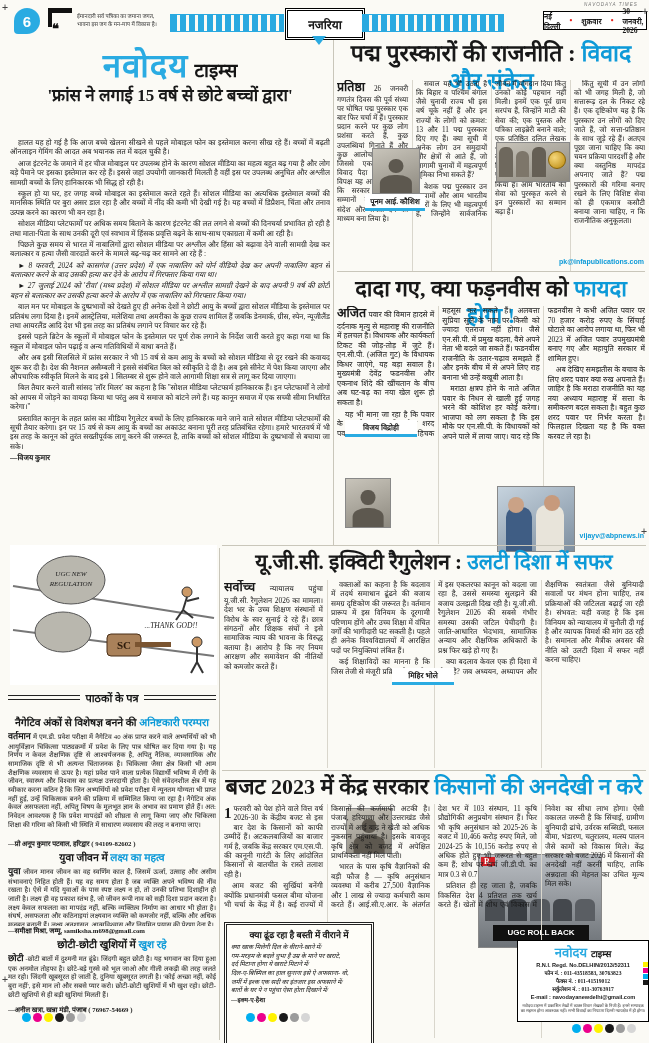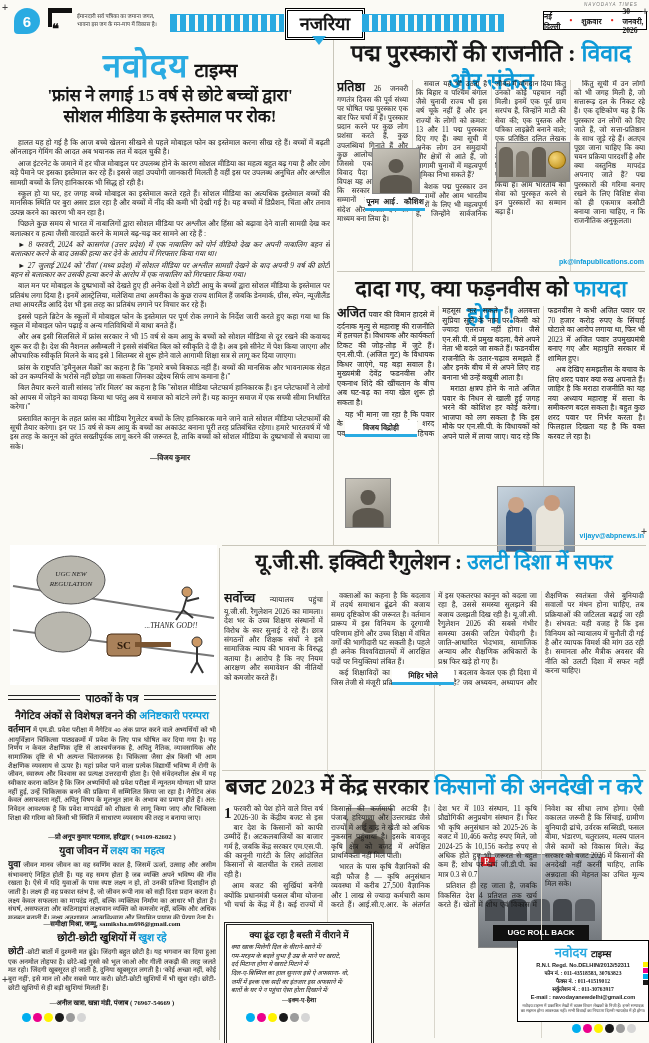--- a/index.html
+++ b/index.html
@@ -12,40 +12,40 @@
   p{margin:0 0 2px 0;text-indent:8px;}
   .nounindent{text-indent:0;}
   
   .plus{color:#444;font-size:10px;font-family:"DejaVu Sans Mono",monospace;}
   .page-badge{width:26px;height:26px;border-radius:50% 50% 50% 4px;background:#2aabe2;color:#fff;
               display:flex;align-items:center;justify-content:center;font-weight:bold;font-size:15px;}
   .corner-glyph{width:20px;height:14px;border-top:5px solid #111;border-left:4px solid #111;}
   .quote-glyph{font-size:13px;font-weight:bold;color:#111;line-height:1;}
   .tagline{font-size:5.6px;line-height:1.5;color:#333;}
   .dash-strip{height:16px;background:repeating-linear-gradient(90deg,#2aa9e0 0 6px,#fbfaf5 6px 9px);border:1px solid #2aa9e0;}
-  .naz-box{border:3px double #000;background:#fff;display:flex;align-items:flex-start;justify-content:center;
-           font-weight:bold;font-size:18px;}
+  .naz-box{border:3px double #000;background:#fff;display:flex;align-items:center;justify-content:center;
+           font-weight:bold;font-size:12px;}
   .naz-pointer{width:0;height:0;border-left:7px solid transparent;border-right:7px solid transparent;border-top:9px solid #2aa9e0;}
   .nav-small{font-size:4.6px;letter-spacing:1px;color:#777;font-style:italic;}
   .date-box{border:1px solid #000;background:#fff;display:flex;align-items:center;justify-content:center;
             gap:9px;font-weight:bold;font-size:7.6px;}
   .rdot{color:#e8251f;font-size:8px;}
   
   .masthead{display:flex;align-items:baseline;justify-content:center;gap:6px;}
   .masthead .b1{font-size:33px;font-weight:bold;color:#2aabe2;letter-spacing:1px;}
   .masthead .b2{font-size:19px;font-weight:bold;color:#141414;}
   .headline{font-weight:bold;text-align:center;line-height:1.22;}
   .rule{background:#c9c6ba;}
   
   .bodytxt{font-size:7.5px;line-height:1.27;overflow:hidden;}
   .cols3{column-count:3;column-gap:8px;column-rule:1px solid #d9d6cc;}
   .cols4{column-count:4;column-gap:8px;column-rule:1px solid #d9d6cc;}
   .lead-word{font-weight:bold;font-size:12.5px;}
   .italic-para p{font-style:italic;}
-  .sig{font-weight:bold;text-align:center;text-indent:0;}
+  .sig{font-weight:bold;text-align:left;text-indent:0;}
   .email-tag{position:absolute;right:2px;font-weight:bold;font-size:7px;font-family:"Liberation Sans",sans-serif;}
   
   .photo{background:linear-gradient(160deg,#c8c4ba,#8d897f);border:1px solid #888;position:relative;overflow:hidden;}
   .silhouette{position:absolute;bottom:0;left:50%;transform:translateX(-50%);width:70%;height:78%;}
   .silhouette .head{position:absolute;top:0;left:50%;transform:translateX(-50%);width:46%;height:42%;border-radius:50%;background:#5d584f;}
   .silhouette .bust{position:absolute;bottom:0;left:0;width:100%;height:52%;border-radius:45% 45% 0 0;background:#5d584f;}
   .author-name{background:#fff;border-bottom:3px solid #2aabe2;text-align:center;font-weight:bold;font-size:7.5px;padding:2px 0;}
   .banner{position:absolute;background:#111;color:#fff;font-weight:bold;text-align:center;
           font-family:"Liberation Sans",sans-serif;}
   .medal{position:absolute;border-radius:50%;background:radial-gradient(circle at 35% 35%,#f5d77a,#b8860b);border:1px solid #8a6508;}
@@ -101,38 +101,37 @@
     <span>30 जनवरी, 2026</span>
   </div>
   <span class="abs plus" style="left:642px;top:6px;">+</span>
 
   <div class="abs masthead" style="left:10px;top:42px;width:320px;">
     <span class="b1">नवोदय</span>
     <span class="b2">टाइम्स</span>
   </div>
   <div class="abs headline" style="left:10px;top:86px;width:320px;font-size:17px;">
     <div>'फ्रांस ने लगाई 15 वर्ष से छोटे बच्चों द्वारा'</div>
-    <div>सोशल मीडिया के इस्तेमाल पर रोक!</div>
   </div>
   <div class="abs bodytxt jtext" style="left:10px;top:138px;width:320px;height:402px;font-size:7.4px;">
     <div>
         <p>हालत यह हो गई है कि आज बच्चे खेलना सीखने से पहले मोबाइल फोन का इस्तेमाल करना सीख रहे हैं। बच्चों में बढ़ती ऑनलाइन गेमिंग की आदत अब भयानक लत में बदल चुकी है।</p>
         <p>आज इंटरनेट के जमाने में हर चीज मोबाइल पर उपलब्ध होने के कारण सोशल मीडिया का महत्व बहुत बढ़ गया है और लोग बड़े पैमाने पर इसका इस्तेमाल कर रहे हैं। इससे जहां उपयोगी जानकारी मिलती है वहीं इस पर उपलब्ध अनुचित और अश्लील सामग्री बच्चों के लिए हानिकारक भी सिद्ध हो रही है।</p>
         <p>स्कूल हो या घर, हर जगह बच्चे मोबाइल का इस्तेमाल करते रहते हैं। सोशल मीडिया का अत्यधिक इस्तेमाल बच्चों की मानसिक स्थिति पर बुरा असर डाल रहा है और बच्चों में नींद की कमी भी देखी गई है। यह बच्चों में डिप्रैशन, चिंता और तनाव उत्पन्न करने का कारण भी बन रहा है।</p>
+        <p>सोशल मीडिया प्लेटफार्मों पर अधिक समय बिताने के कारण इंटरनेट की लत लगने से बच्चों की दिनचर्या प्रभावित हो रही है तथा माता-पिता के साथ उनकी दूरी एवं स्वभाव में हिंसक प्रवृत्ति बढ़ने के साथ-साथ एकाग्रता में कमी आ रही है।</p>
         <p>पिछले कुछ समय से भारत में नाबालिगों द्वारा सोशल मीडिया पर अश्लील और हिंसा को बढ़ावा देने वाली सामग्री देख कर बलात्कार व हत्या जैसी वारदातें करने के मामले बढ़-चढ़ कर सामने आ रहे हैं :</p>
       </div>
     <div class="italic-para">
         <p>► 8 फरवरी, 2024 को कासगंज (उत्तर प्रदेश) में एक नाबालिग को पोर्न वीडियो देख कर अपनी नाबालिग बहन से बलात्कार करने के बाद उसकी हत्या कर देने के आरोप में गिरफ्तार किया गया था।</p>
         <p>► 27 जुलाई 2024 को 'रीवा' (मध्य प्रदेश) में सोशल मीडिया पर अश्लील सामग्री देखने के बाद अपनी 9 वर्ष की छोटी बहन से बलात्कार कर उसकी हत्या करने के आरोप में एक नाबालिग को गिरफ्तार किया गया।</p>
       </div>
     <div>
         <p>बाल मन पर मोबाइल के दुष्प्रभावों को देखते हुए ही अनेक देशों ने छोटी आयु के बच्चों द्वारा सोशल मीडिया के इस्तेमाल पर प्रतिबंध लगा दिया है। इनमें आस्ट्रेलिया, मलेशिया तथा अमरीका के कुछ राज्य शामिल हैं जबकि डेनमार्क, ग्रीस, स्पेन, न्यूजीलैंड तथा आयरलैंड आदि देश भी इस तरह का प्रतिबंध लगाने पर विचार कर रहे हैं।</p>
         <p>इससे पहले ब्रिटेन के स्कूलों में मोबाइल फोन के इस्तेमाल पर पूर्ण रोक लगाने के निर्देश जारी करते हुए कहा गया था कि स्कूल में मोबाइल फोन पढ़ाई व अन्य गतिविधियों में बाधा बनते हैं।</p>
         <p>और अब इसी सिलसिले में फ्रांस सरकार ने भी 15 वर्ष से कम आयु के बच्चों को सोशल मीडिया से दूर रखने की कवायद शुरू कर दी है। देश की नैशनल असैम्बली ने इससे संबंधित बिल को स्वीकृति दे दी है। अब इसे सीनेट में पेश किया जाएगा और औपचारिक स्वीकृति मिलने के बाद इसे 1 सितम्बर से शुरू होने वाले आगामी शिक्षा सत्र से लागू कर दिया जाएगा।</p>
-        <p>फ्रांस के राष्ट्रपति 'इमैनुअल मैक्रों' का कहना है कि ''हमारे बच्चे बिकाऊ नहीं हैं। बच्चों की मानसिक और भावनात्मक सेहत को उन कम्पनियों के भरोसे नहीं छोड़ा जा सकता जिनका उद्देश्य सिर्फ लाभ कमाना है।''</p>
         <p>बिल तैयार करने वाली सांसद 'लॉर मिलर' का कहना है कि ''सोशल मीडिया प्लेटफार्म हानिकारक हैं। इन प्लेटफार्मों ने लोगों को आपस में जोड़ने का वायदा किया था परंतु अब ये समाज को बांटने लगे हैं। यह कानून समाज में एक सच्ची सीमा निर्धारित करेगा।''</p>
         <p>प्रस्तावित कानून के तहत फ्रांस का मीडिया रैगुलेटर बच्चों के लिए हानिकारक माने जाने वाले सोशल मीडिया प्लेटफार्मों की सूची तैयार करेगा। इन पर 15 वर्ष से कम आयु के बच्चों का अकाउंट बनाना पूरी तरह प्रतिबंधित रहेगा। हमारे भारतवर्ष में भी इस तरह के कानून को तुरंत सख्तीपूर्वक लागू करने की जरूरत है, ताकि बच्चों को सोशल मीडिया के दुष्प्रभावों से बचाया जा सके।</p>
       </div>
     <p class="sig">—विजय कुमार</p>
   </div>
 
   <div class="abs cartoon" style="left:10px;top:545px;width:205px;height:138px;">
     <svg width="205" height="138" viewBox="0 0 205 138">
       <line x1="2" y1="40" x2="203" y2="72" stroke="#777" stroke-width="2"></line>
       <ellipse cx="60" cy="34" rx="34" ry="24" fill="#b9b7ae" stroke="#555"></ellipse>
@@ -156,21 +155,21 @@
     </svg>
   </div>
 
   <div class="abs" style="left:8px;top:690px;width:208px;">
     <div class="letters-head">
       <span class="ln"></span>
       <span class="tt">पाठकों के पत्र</span>
       <span class="ln"></span>
     </div>
 
-    <div class="letter-head" style="margin-top:5px;">
+    <div class="letter-head" style="margin-top:12px;">
       <span>नैगेटिव अंकों से विशेषज्ञ बनने की </span><span class="blue">अनिष्टकारी परम्परा</span>
     </div>
     <div class="letter-body jtext" style="height:108px;margin-top:2px;">
       <span class="lead-word" style="font-size:9px;">वर्तमान</span>
       <span>में एम.डी. प्रवेश परीक्षा में नैगेटिव 40 अंक प्राप्त करने वाले अभ्यर्थियों को भी आयुर्विज्ञान चिकित्सा पाठ्यक्रमों में प्रवेश के लिए पात्र घोषित कर दिया गया है। यह निर्णय न केवल शैक्षणिक दृष्टि से आश्चर्यजनक है, अपितु नैतिक, व्यावसायिक और सामाजिक दृष्टि से भी अत्यन्त चिंताजनक है। चिकित्सा जैसा क्षेत्र किसी भी आम शैक्षणिक व्यवसाय से ऊपर है। यहां प्रवेश पाने वाला प्रत्येक विद्यार्थी भविष्य में रोगी के जीवन, स्वास्थ्य और विश्वास का प्रत्यक्ष उत्तरदायी होता है। ऐसे संवेदनशील क्षेत्र में यह स्वीकार करना कठिन है कि जिन अभ्यर्थियों को प्रवेश परीक्षा में न्यूनतम योग्यता भी प्राप्त नहीं हुई, उन्हें चिकित्सक बनने की प्रक्रिया में सम्मिलित किया जा रहा है। नैगेटिव अंक केवल असफलता नहीं, अपितु विषय के मूलभूत ज्ञान के अभाव का प्रमाण होते हैं। अत: निवेदन आवश्यक है कि प्रवेश मापदंडों को शीघ्रता से लागू किया जाए और चिकित्सा शिक्षा की गरिमा को किसी भी स्थिति में साधारण व्यवसाय की तरह न बनाया जाए।</span>
     </div>
     <p class="sig" style="font-size:6.8px;">—प्रो अनूप कुमार पटवाल, हरिद्वार ( 94109-82602 )</p>
 
     <div class="letter-head" style="margin-top:4px;">
       <span>युवा जीवन में </span><span class="blue">लक्ष्य का महत्व</span>
@@ -195,21 +194,21 @@
     <span>पद्म पुरस्कारों की राजनीति : </span><span class="blue">विवाद और संकेत</span>
   </div>
   <div class="abs bodytxt jtext cols4" style="left:337px;top:80px;width:308px;height:192px;font-size:7.2px;">
     <p class="nounindent"><span class="lead-word">प्रतिष्ठा</span> <span>26 जनवरी गणतंत्र दिवस की पूर्व संध्या पर घोषित पद्म पुरस्कार एक बार फिर चर्चा में हैं। पुरस्कार प्रदान करने पर कुछ लोग प्रशंसा करते हैं, कुछ उपलब्धियां गिनाते हैं और कुछ आलोचना करते हैं, जिससे एक राजनीतिक विवाद पैदा होता है और विपक्ष यह आरोप लगाता है कि सरकार ने कतिपय सम्मानों को राजनीतिक संदेश और संकेत देने का माध्यम बना लिया है।</span></p>
     <div>
         <p>सवाल यह भी उठता है कि बिहार व पश्चिम बंगाल जैसे चुनावी राज्य भी इस वर्ष चूके नहीं हैं और इन राज्यों के लोगों को क्रमश: 13 और 11 पद्म पुरस्कार दिए गए हैं। क्या सूची में अनेक लोग उन समुदायों और क्षेत्रों से आते हैं, जो आगामी चुनावों में महत्वपूर्ण भूमिका निभा सकते हैं?</p>
         <p>बेशक पद्म पुरस्कार उन आयामों और आम भारतीय चेहरों के लिए भी महत्वपूर्ण हैं, जिन्होंने सार्वजनिक जीवन में योगदान दिया किंतु उनको कोई पहचान नहीं मिली। इनमें एक पूर्व ग्राम सरपंच हैं, जिन्होंने माटी की सेवा की; एक पुस्तक और पत्रिका लाइब्रेरी बनाने वाले; एक प्रतिष्ठित दलित लेखक और बुद्धिजीवी; एक काशी के लोक गायक और एक चित्रकार, जिन्होंने 3000 वर्ष पुरानी कला को पुनर्जीवित किया है। आम भारतीय की सेवा को पुरस्कृत करने से इन पुरस्कारों का सम्मान बढ़ा है।</p>
         <p>किंतु सूची में उन लोगों को भी जगह मिली है, जो सत्तारूढ़ दल के निकट रहे हैं। एक दृष्टिकोण यह है कि पुरस्कार उन लोगों को दिए जाते हैं, जो सत्ता-प्रतिष्ठान के साथ जुड़े रहे हैं। अतएव पूछा जाना चाहिए कि क्या चयन प्रक्रिया पारदर्शी है और क्या वस्तुनिष्ठ मापदंड अपनाए जाते हैं? पद्म पुरस्कारों की गरिमा बनाए रखने के लिए विशिष्ट सेवा को ही एकमात्र कसौटी बनाया जाना चाहिए, न कि राजनीतिक अनुकूलता।</p>
       </div>
   </div>
-  <div class="abs" style="left:372px;top:148px;width:64px;font-family:Liberation Mono, monospace;">
+  <div class="abs" style="left:372px;top:148px;width:64px;">
     <div class="photo" style="width:46px;height:44px;">
       <div class="silhouette">
           <div class="head"></div>
           <div class="bust"></div>
         </div>
     </div>
     <div class="author-name" style="width:60px;margin-left:-7px;">पूनम आई. कौशिश</div>
   </div>
   <div class="abs photo" style="left:496px;top:142px;width:72px;height:38px;">
     <div style="position:absolute;left:2px;top:4px;width:14px;height:30px;background:#6e685d;border-radius:6px 6px 0 0;"></div>
@@ -248,21 +247,21 @@
   <span class="email-tag blue" style="left:548px;top:532px;width:96px;text-align:right;">vijayv@abpnews.in</span>
 
   <div class="abs rule" style="left:333px;top:40px;width:1px;height:505px;"></div>
   <div class="abs rule" style="left:222px;top:545px;width:424px;height:1px;"></div>
   <div class="abs rule" style="left:219px;top:548px;width:1px;height:492px;"></div>
   <div class="abs rule" style="left:222px;top:770px;width:424px;height:1px;"></div>
 
   <div class="abs headline" style="left:224px;top:550px;width:420px;font-size:21px;">
     <span>यू.जी.सी. इक्विटी रैगुलेशन : </span><span class="blue">उलटी दिशा में सफर</span>
   </div>
-  <div class="abs bodytxt jtext cols4" style="left:224px;top:580px;width:420px;height:188px;font-size:7.4px;margin-top:11px;">
+  <div class="abs bodytxt jtext cols4" style="left:224px;top:580px;width:420px;height:188px;font-size:7.4px;">
     <p class="nounindent"><span class="lead-word">सर्वोच्च</span> <span>न्यायालय पहुंचा यू.जी.सी. रैगुलेशन 2026 का मामला। देश भर के उच्च शिक्षण संस्थानों में विरोध के स्वर सुनाई दे रहे हैं। छात्र संगठनों और शिक्षक संघों ने इसे सामाजिक न्याय की भावना के विरुद्ध बताया है। आरोप है कि नए नियम आरक्षण और समावेशन की नीतियों को कमजोर करते हैं।</span></p>
     <div>
         <p>वक्ताओं का कहना है कि बदलाव में तदर्थ समाधान ढूंढने की बजाय समग्र दृष्टिकोण की जरूरत है। वर्तमान प्रारूप में इस विनियम के दूरगामी परिणाम होंगे और उच्च शिक्षा में वंचित वर्गों की भागीदारी घट सकती है। पहले ही अनेक विश्वविद्यालयों में आरक्षित पदों पर नियुक्तियां लंबित हैं।</p>
         <p>कई शिक्षाविदों का मानना है कि जिस तेजी से मंजूरी प्रक्रिया के आलोक में इस एकतरफा कानून को बदला जा रहा है, उससे समस्या सुलझने की बजाय उलझती दिख रही है। यू.जी.सी. रैगुलेशन 2026 की सबसे गंभीर समस्या उसकी जटिल पेचीदगी है। जाति-आधारित भेदभाव, सामाजिक अन्याय और शैक्षणिक अधिकारों के प्रश्न फिर खड़े हो गए हैं।</p>
         <p>क्या बदलाव केवल एक ही दिशा में होता है? जब अध्ययन, अध्यापन और शैक्षणिक स्वतंत्रता जैसे बुनियादी सवालों पर मंथन होना चाहिए, तब प्रक्रियाओं की जटिलता बढ़ाई जा रही है। संभवत: यही वजह है कि इस विनियम को न्यायालय में चुनौती दी गई है और व्यापक विमर्श की मांग उठ रही है। समानता और मैत्रीक अवसर की नीति को उलटी दिशा में सफर नहीं करना चाहिए।</p>
       </div>
   </div>
   <div class="abs photo" style="left:346px;top:652px;width:44px;height:44px;">
     <div class="silhouette">
         <div class="head"></div>

